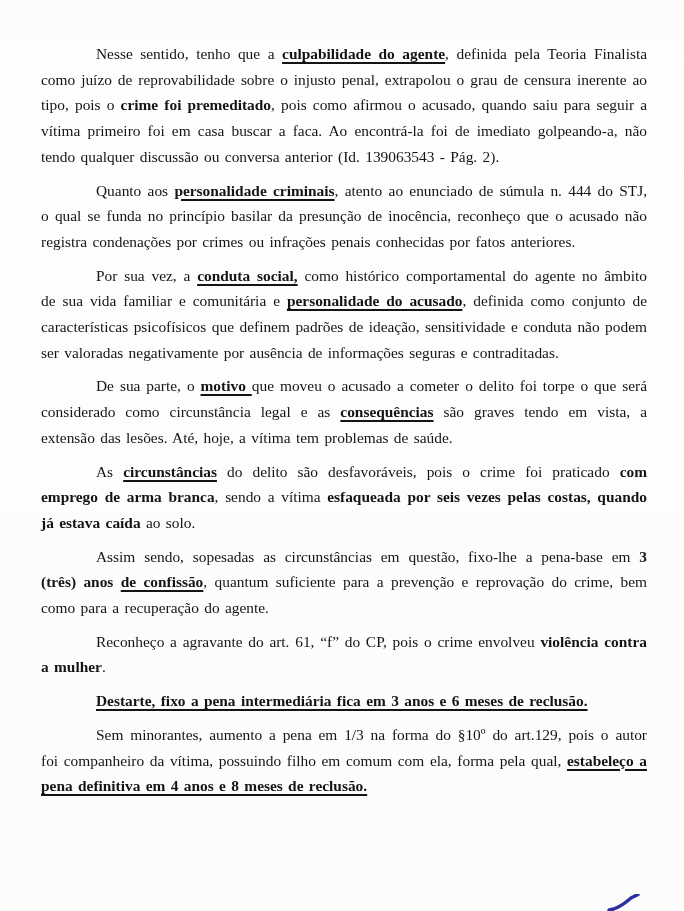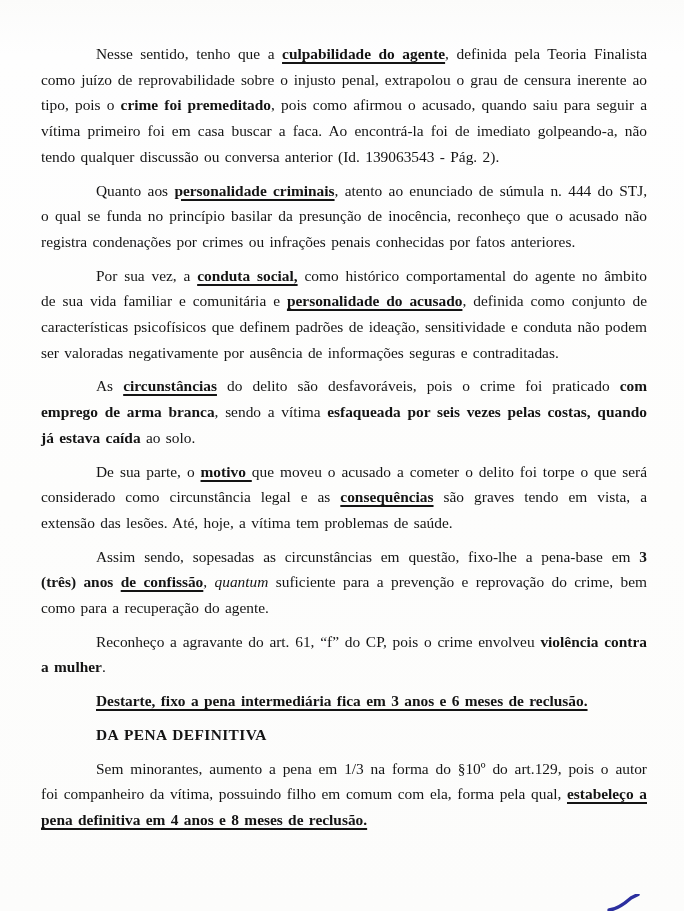--- a/index.html
+++ b/index.html
@@ -34,41 +34,40 @@
     margin: 8px;
     text-indent: 55px;
   }
   .para.heading {
     font-weight: bold;
     letter-spacing: 0.4px;
     text-align: left;
   }
   .b { font-weight: bold; }
   .u { text-decoration: underline; text-decoration-thickness: 1.5px; text-underline-offset: 2.5px; }
-  .i { font-style: italic; }
+  .i { }
   .pen-mark {
     position: absolute;
     left: 607px;
     top: 894px;
     width: 38px;
     height: 17px;
   }
 </style>
 </head>
 <body>
 
 <div class="page" style="--ink: #141414;">
   <div class="doc-body">
       <p class="para"><span>Nesse sentido, tenho que a </span><span class="b u">culpabilidade do agente</span><span>, definida pela Teoria Finalista como juízo de reprovabilidade sobre o injusto penal, extrapolou o grau de censura inerente ao tipo, pois o </span><span class="b">crime foi premeditado</span><span>, pois como afirmou o acusado, quando saiu para seguir a vítima primeiro foi em casa buscar a faca. Ao encontrá-la foi de imediato golpeando-a, não tendo qualquer discussão ou conversa anterior (Id. 139063543 - Pág. 2).</span></p>
       <p class="para"><span>Quanto aos </span><span class="b u">personalidade criminais</span><span>, atento ao enunciado de súmula n. 444 do STJ, o qual se funda no princípio basilar da presunção de inocência, reconheço que o acusado não registra condenações por crimes ou infrações penais conhecidas por fatos anteriores.</span></p>
       <p class="para"><span>Por sua vez, a </span><span class="b u">conduta social,</span><span> como histórico comportamental do agente no âmbito de sua vida familiar e comunitária e </span><span class="b u">personalidade do acusado</span><span>, definida como conjunto de características psicofísicos que definem padrões de ideação, sensitividade e conduta não podem ser valoradas negativamente por ausência de informações seguras e contraditadas.</span></p>
+      <p class="para"><span>De sua parte, o </span><span class="b u">motivo </span><span>que moveu o acusado a cometer o delito foi torpe o que será considerado como circunstância legal e as </span><span class="b u">consequências</span><span> são graves tendo em vista, a extensão das lesões. Até, hoje, a vítima tem problemas de saúde.</span></p>
       <p class="para"><span>As </span><span class="b u">circunstâncias</span><span> do delito são desfavoráveis, pois o crime foi praticado </span><span class="b">com emprego de arma branca</span><span>, sendo a vítima </span><span class="b">esfaqueada por seis vezes pelas costas, quando já estava caída</span><span> ao solo.</span></p>
-      <p class="para"><span>De sua parte, o </span><span class="b u">motivo </span><span>que moveu o acusado a cometer o delito foi torpe o que será considerado como circunstância legal e as </span><span class="b u">consequências</span><span> são graves tendo em vista, a extensão das lesões. Até, hoje, a vítima tem problemas de saúde.</span></p>
       <p class="para"><span>Assim sendo, sopesadas as circunstâncias em questão, fixo-lhe a pena-base em </span><span class="b">3 (três) anos </span><span class="b u">de confissão</span><span>, </span><span class="i">quantum</span><span> suficiente para a prevenção e reprovação do crime, bem como para a recuperação do agente.</span></p>
       <p class="para"><span>Reconheço a agravante do art. 61, “f” do CP, pois o crime envolveu </span><span class="b">violência contra a mulher</span><span>.</span></p>
       <p class="para"><span class="b u">Destarte,  fixo a pena intermediária fica em 3 anos e 6 meses de reclusão.</span></p>
-      <p class="para heading"><span>DA PENA DEFINITIVA</span></p>
       <p class="para"><span>Sem minorantes, aumento a pena em 1/3 na forma do §10º do art.129, pois o autor foi companheiro da vítima, possuindo filho em comum com ela, forma pela qual, </span><span class="b u">estabeleço a pena definitiva em 4 anos e 8 meses de reclusão.</span></p>
     </div>
   <svg class="pen-mark" viewBox="0 0 38 17" xmlns="http://www.w3.org/2000/svg" aria-hidden="true">
     <path d="M2,16 C9,15.5 16,11 24,4 L31,0.5" fill="none" stroke="#2b2f9f" stroke-width="3.4" stroke-linecap="round"></path>
   </svg>
 </div>
 
 </body></html>

